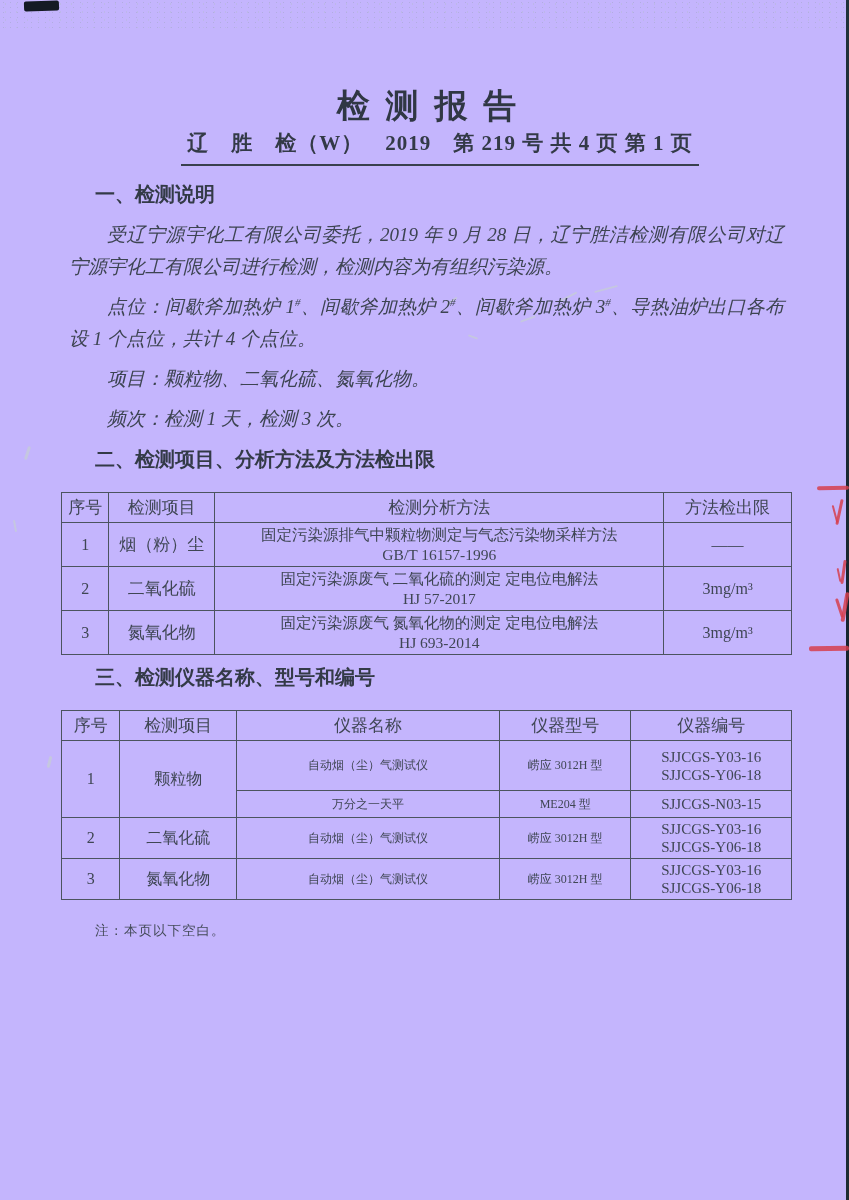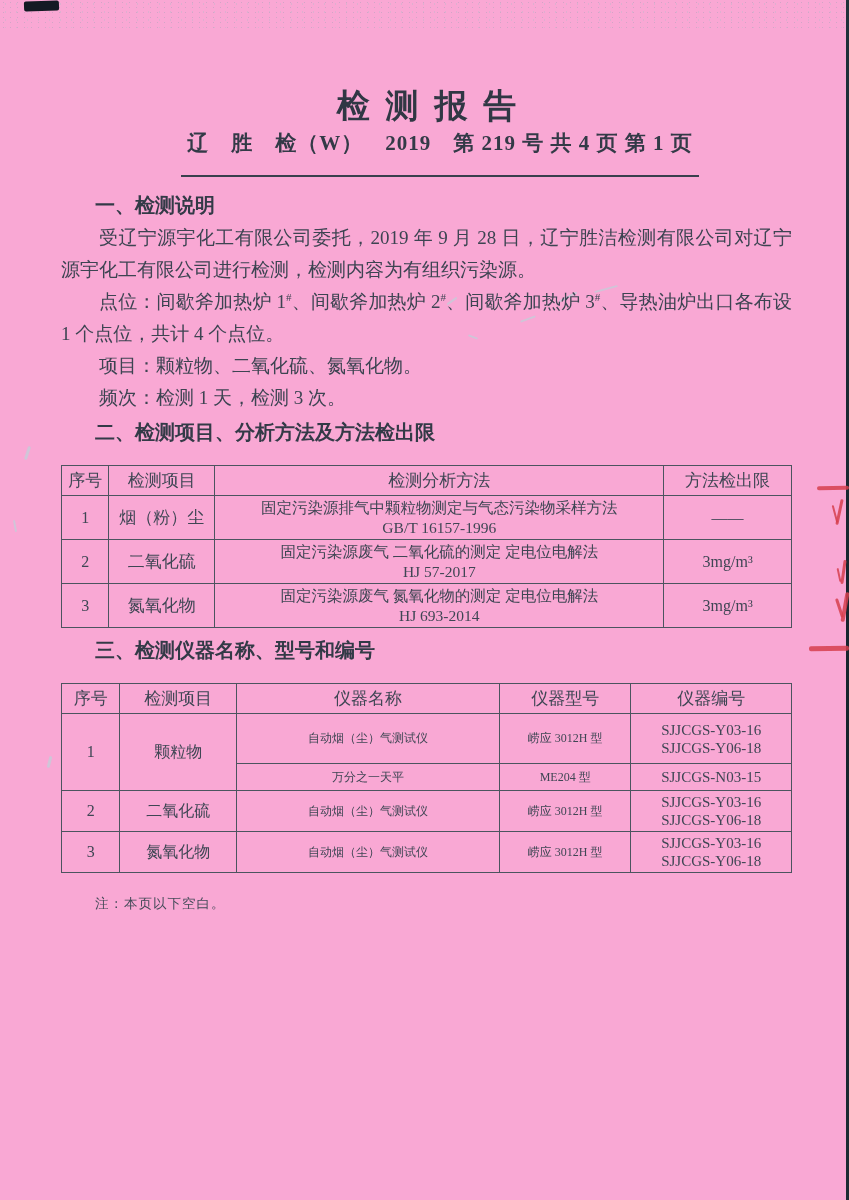--- a/index.html
+++ b/index.html
@@ -1,18 +1,18 @@
 <!DOCTYPE html>
 <html><head>
 <meta charset="utf-8">
 <style>
   html,body{margin:0;padding:0;background:#9a9a9a;}
   .page{
     position:relative;width:849px;height:1200px;margin:0 auto;
-    background:#f9a8d4;overflow:hidden;
+    background:#c4b5fd;overflow:hidden;
     font-family:"Liberation Serif","DejaVu Serif",serif;
     color:#3d4452;
   }
   
   .noise-band{
     position:absolute;top:0;left:0;right:0;height:28px;
     background-image:
       radial-gradient(circle,#97a2b4 0.8px,transparent 0.9px),
       radial-gradient(circle,#b4bdca 0.7px,transparent 0.8px);
     background-size:7px 5px,11px 8px;
@@ -33,32 +33,33 @@
   .content{position:absolute;left:61px;top:0;width:731px;}
 
   .title{
     margin:86px 0 0 0;text-align:center;
     font-size:33px;font-weight:bold;color:#303744;
     letter-spacing:.48em;text-indent:.48em;line-height:40px;
   }
   .docnum-wrap{text-align:center;margin-top:4px;}
   .docnum{
     display:inline-block;font-size:21px;font-weight:bold;color:#333a47;
-    letter-spacing:1px;line-height:26px;padding:0 6px 19px 6px;
+    letter-spacing:1px;line-height:26px;padding:0 6px 8px 6px;
     border-bottom:2px solid #39404d;
     margin-left:27px;
   }
   .h2{
     font-size:20px;font-weight:bold;color:#333a47;
     margin:0 0 0 34px;line-height:33px;
   }
   .h2.first{margin-top:12px;}
   .body-p{
-    margin:0;font-size:19px;line-height:32px;text-indent:2em;
+    margin:8px;font-size:19px;line-height:32px;text-indent:2em;
     text-align:justify;
+    font-style:italic;
   }
   .body-p sup{font-size:11px;line-height:0;}
   table{
     width:100%;border-collapse:collapse;table-layout:fixed;
     margin-top:16px;color:#3f4654;
   }
   th,td{
     border:1.5px solid #4c545f;text-align:center;vertical-align:middle;
     font-weight:normal;padding:1px 2px;overflow:hidden;
   }

